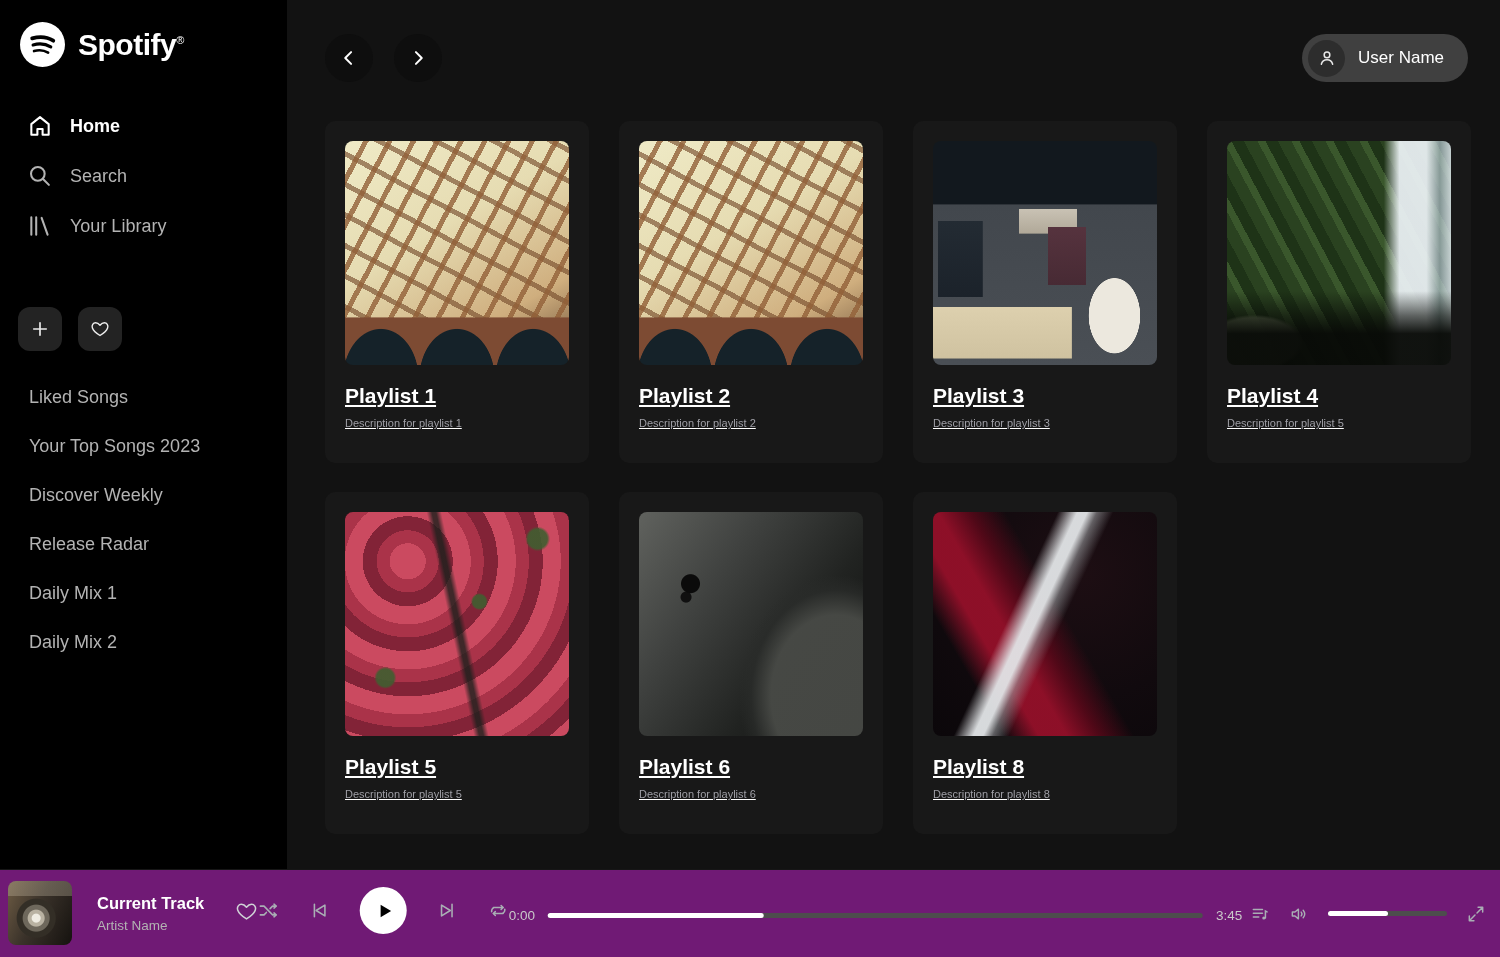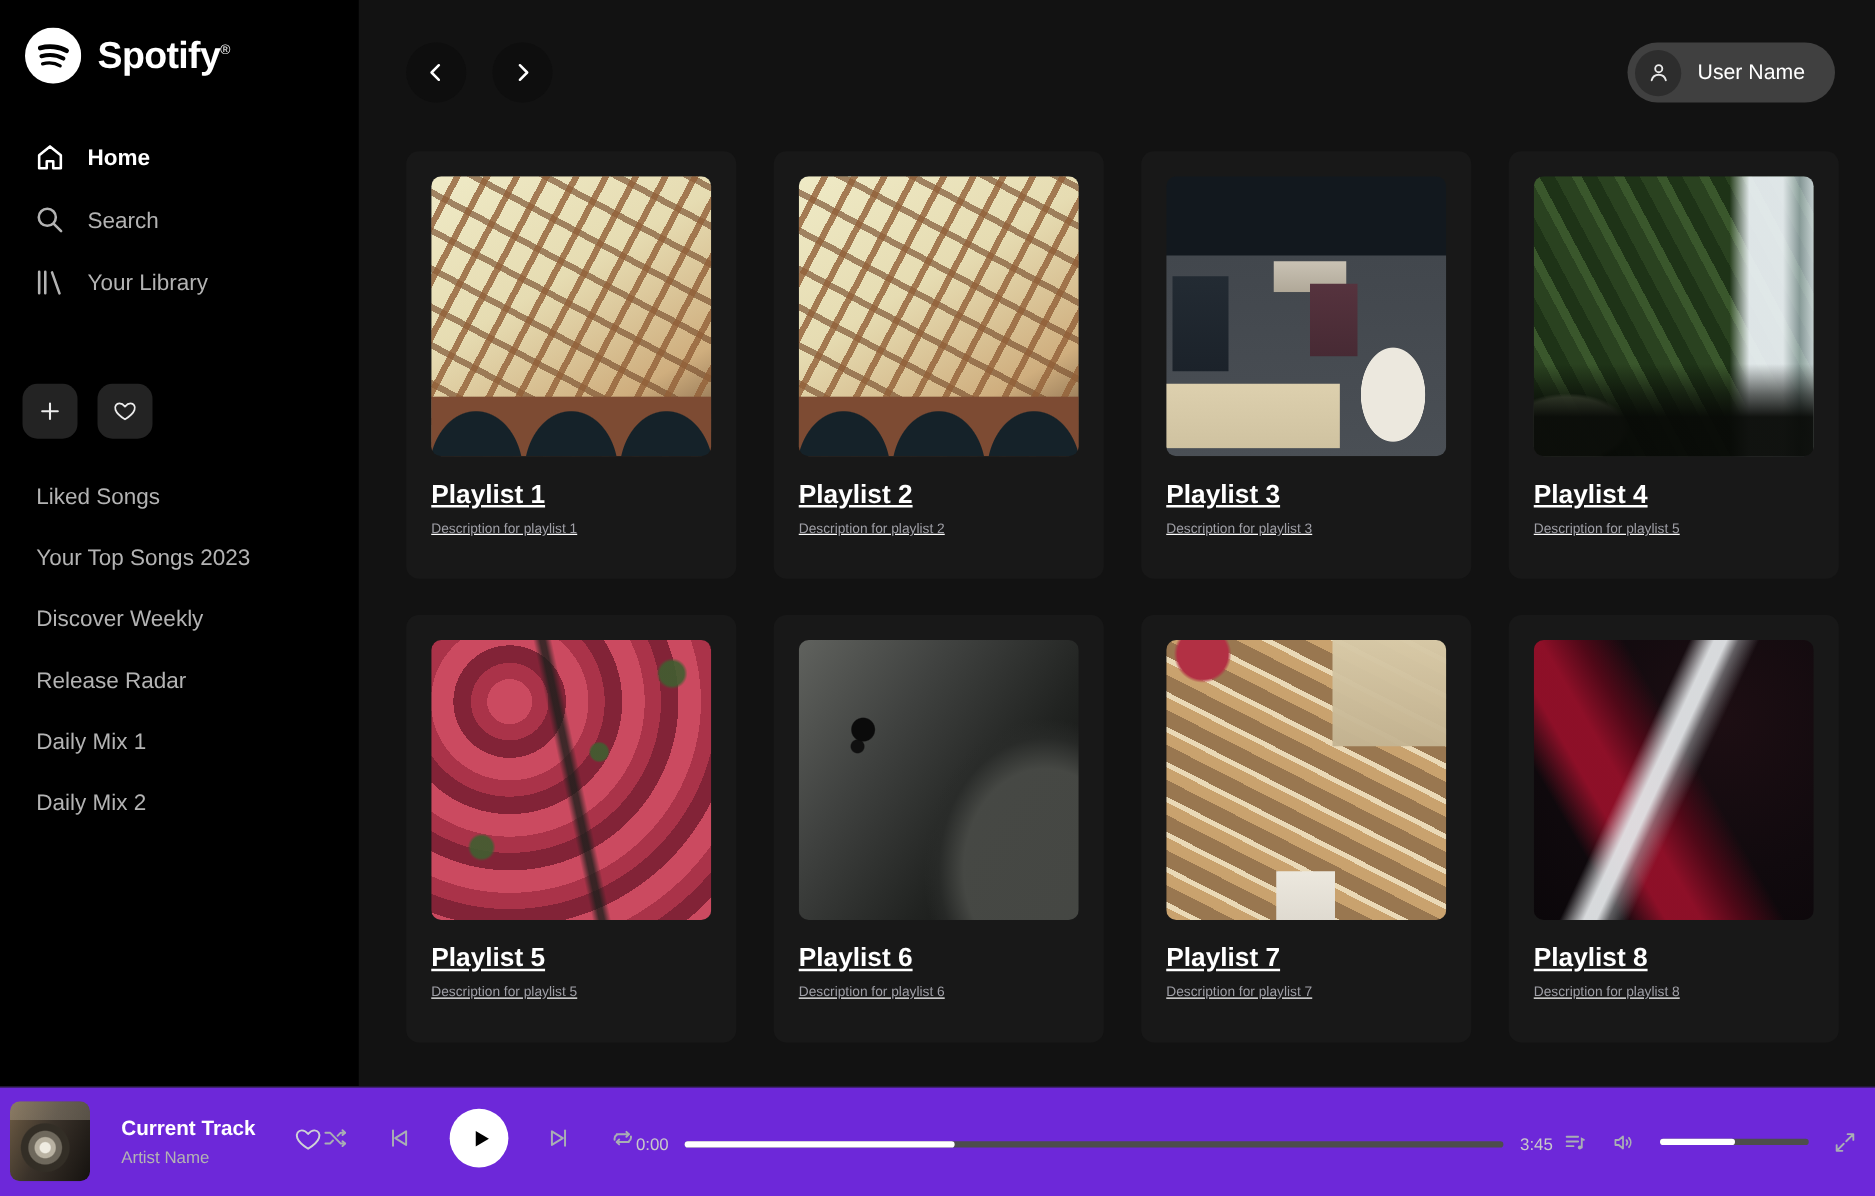--- a/index.html
+++ b/index.html
@@ -96,21 +96,21 @@
   .img-antler { background:
     linear-gradient(115deg, transparent 38%, rgba(226,229,231,0.95) 44% 47%, rgba(160,163,166,0.55) 50%, transparent 55%),
     linear-gradient(60deg, transparent 20%, rgba(152,16,42,0.92) 30% 38%, rgba(96,8,26,0.8) 47%, transparent 57%),
     radial-gradient(circle at 68% 28%, #1d0e13 0%, #110a0e 55%, #0b070a 100%); }
   .img-camera { background:
     radial-gradient(circle at 44% 58%, #efece2 0 4px, #b9b2a2 5px 8px, #6e685c 9px 13px, #332e26 14px 19px, transparent 20px),
     linear-gradient(to bottom, rgba(205,194,172,0.3) 0 23%, transparent 24%),
     linear-gradient(115deg, #6e5c44 0%, #3a322a 45%, #15120f 100%); }
 
   
-  .player-bar { grid-row:2; grid-column:1 / span 2; background:#6d28d9; border-top:1px solid #161616; position:relative; }
+  .player-bar { grid-row:2; grid-column:1 / span 2; background:#701a75; border-top:1px solid #161616; position:relative; }
   .now-playing { position:absolute; left:8px; top:11px; display:flex; align-items:center; }
   .np-art { width:64px; height:64px; border-radius:8px; flex:0 0 auto; }
   .np-text { margin-left:25px; display:flex; flex-direction:column; gap:5px; }
   .np-title { font-size:16.5px; font-weight:700; color:#fff; }
   .np-artist { font-size:13.5px; color:#b3b3b3; }
   .np-like { background:none; border:none; color:#cfd2d6; margin-left:31px; cursor:pointer; }
   .np-like svg { width:23px; height:23px; }
 
   .center-controls { position:absolute; left:50%; top:17px; transform:translateX(-50%);
     display:flex; flex-direction:row; align-items:center; }
@@ -241,25 +241,20 @@
     <div class="card-art img-strawberries"></div>
     <h3 class="card-title">Playlist 5</h3>
     <p class="card-desc">Description for playlist 5</p>
   </article>
       <article class="card">
     <div class="card-art img-underwater"></div>
     <h3 class="card-title">Playlist 6</h3>
     <p class="card-desc">Description for playlist 6</p>
   </article>
       <article class="card">
-    <div class="card-art img-rulers"></div>
-    <h3 class="card-title">Playlist 7</h3>
-    <p class="card-desc">Description for playlist 7</p>
-  </article>
-      <article class="card">
     <div class="card-art img-antler"></div>
     <h3 class="card-title">Playlist 8</h3>
     <p class="card-desc">Description for playlist 8</p>
   </article>
     </section>
 </main>
 
 <footer class="player-bar">
   <div class="now-playing">
     <div class="np-art img-camera"></div>

